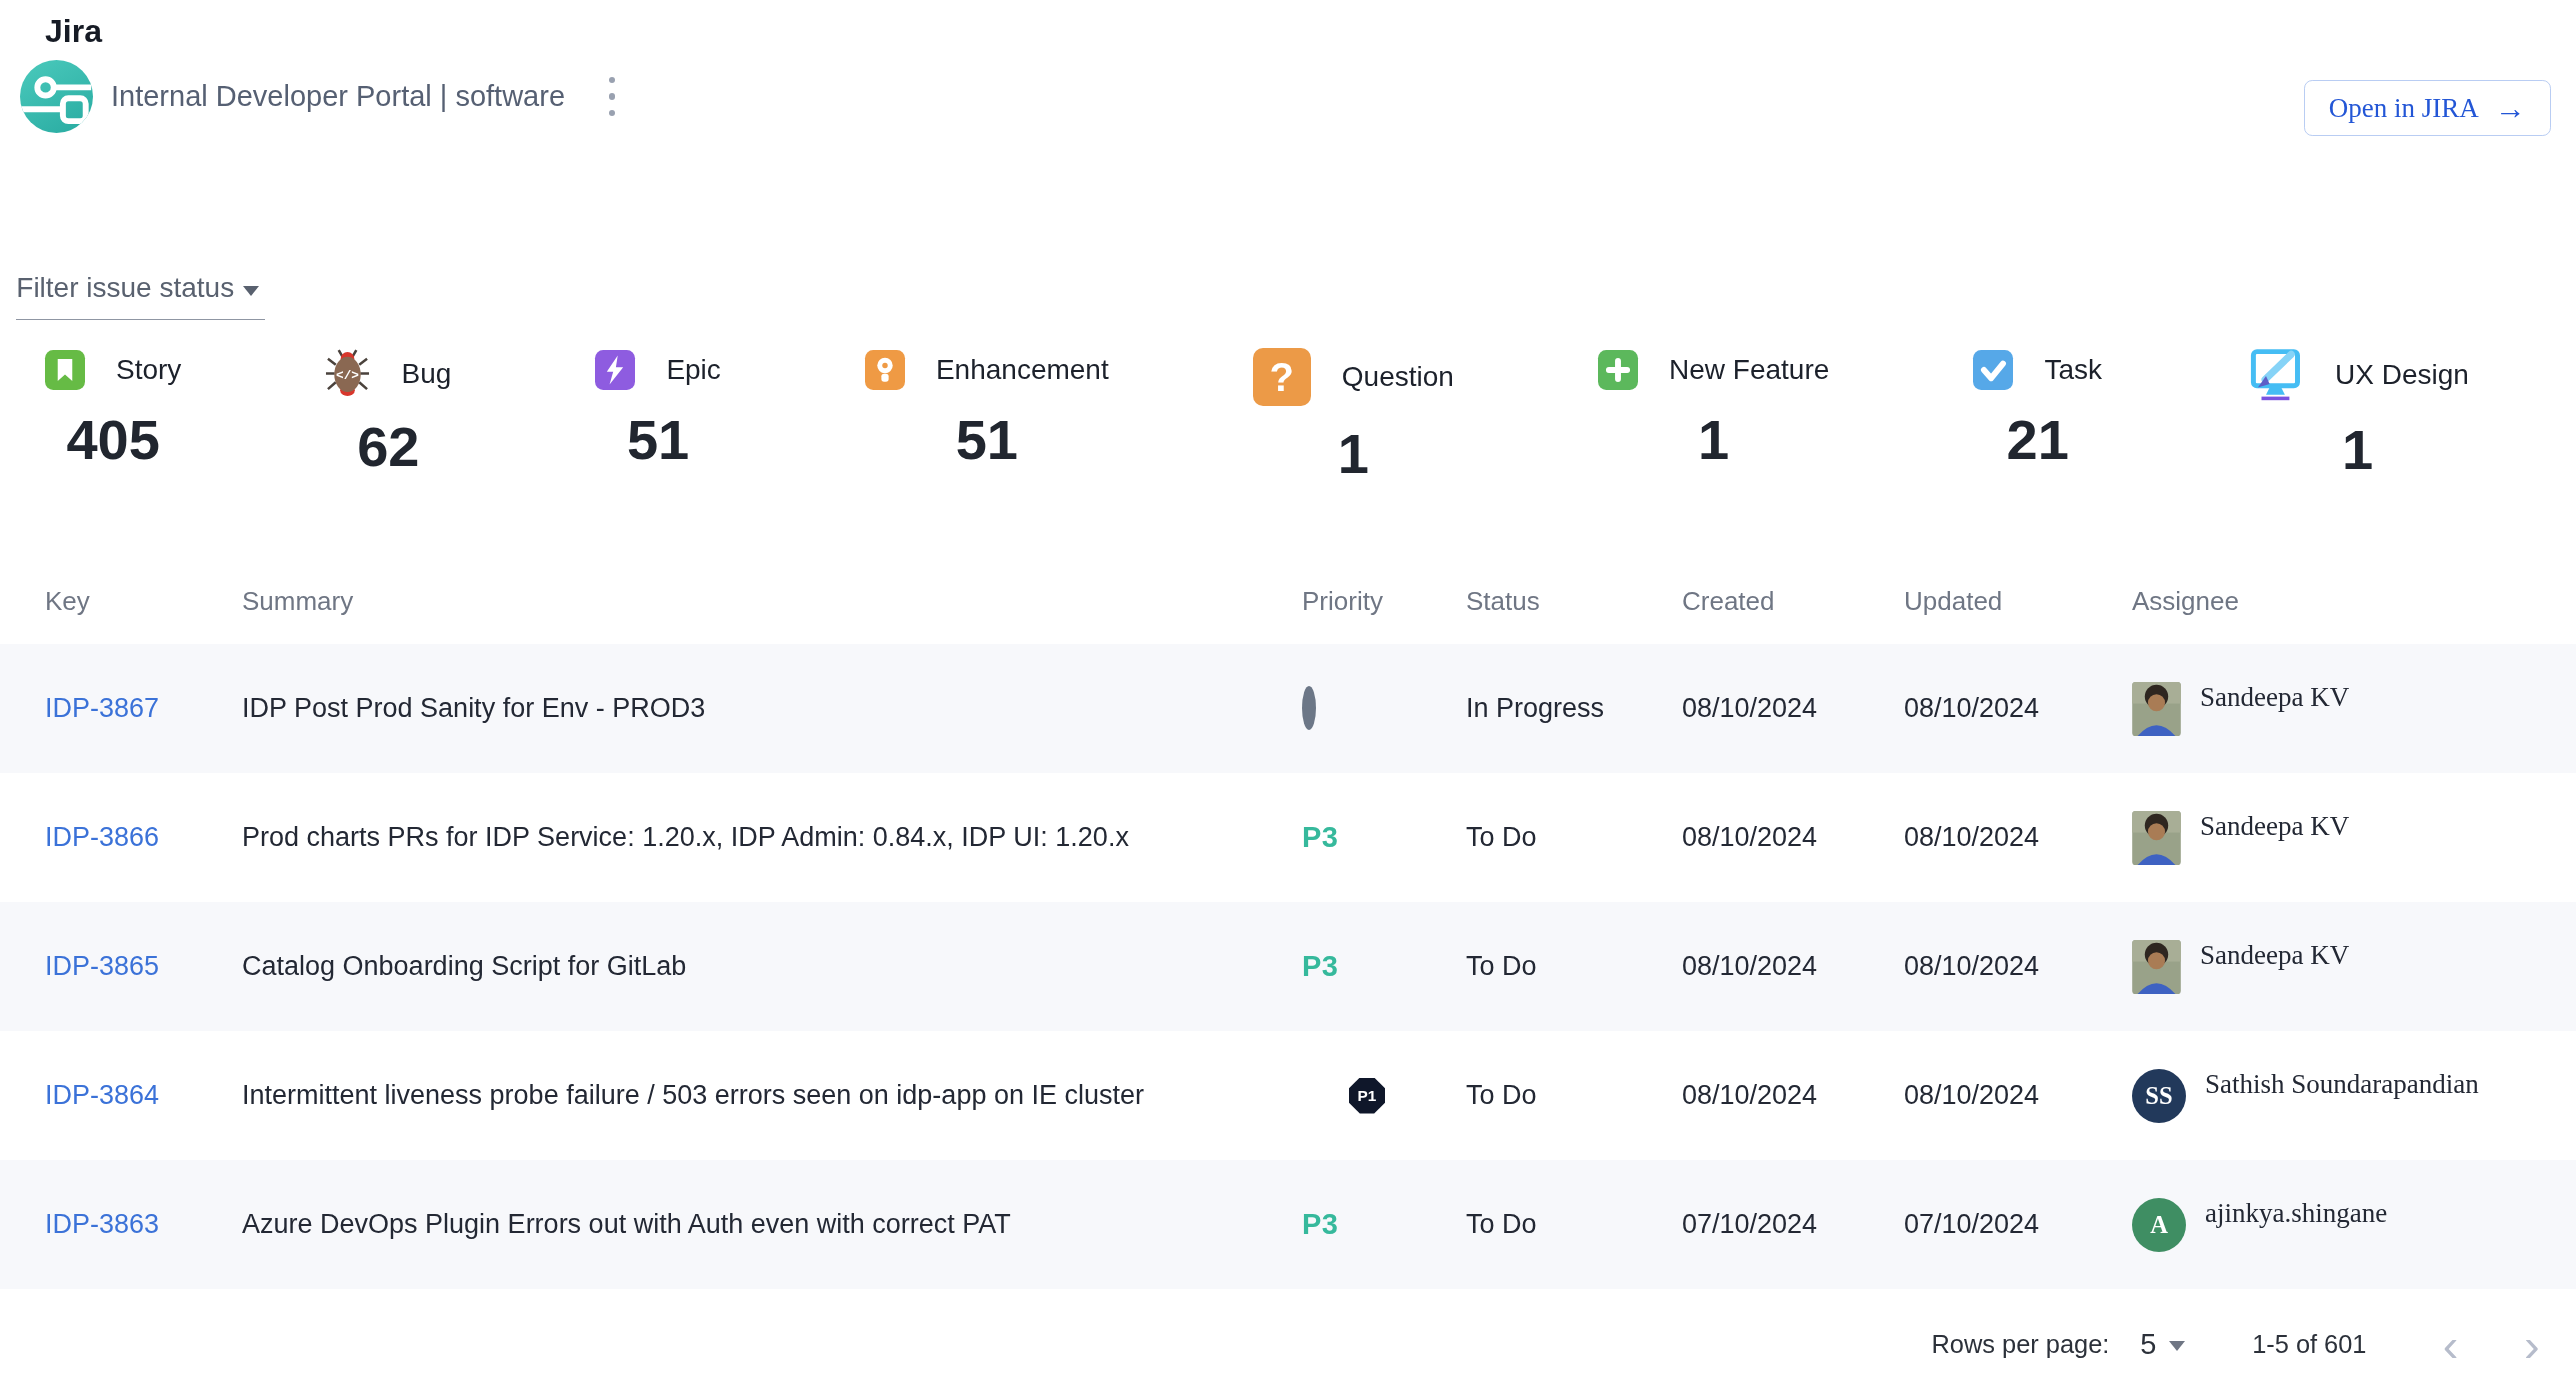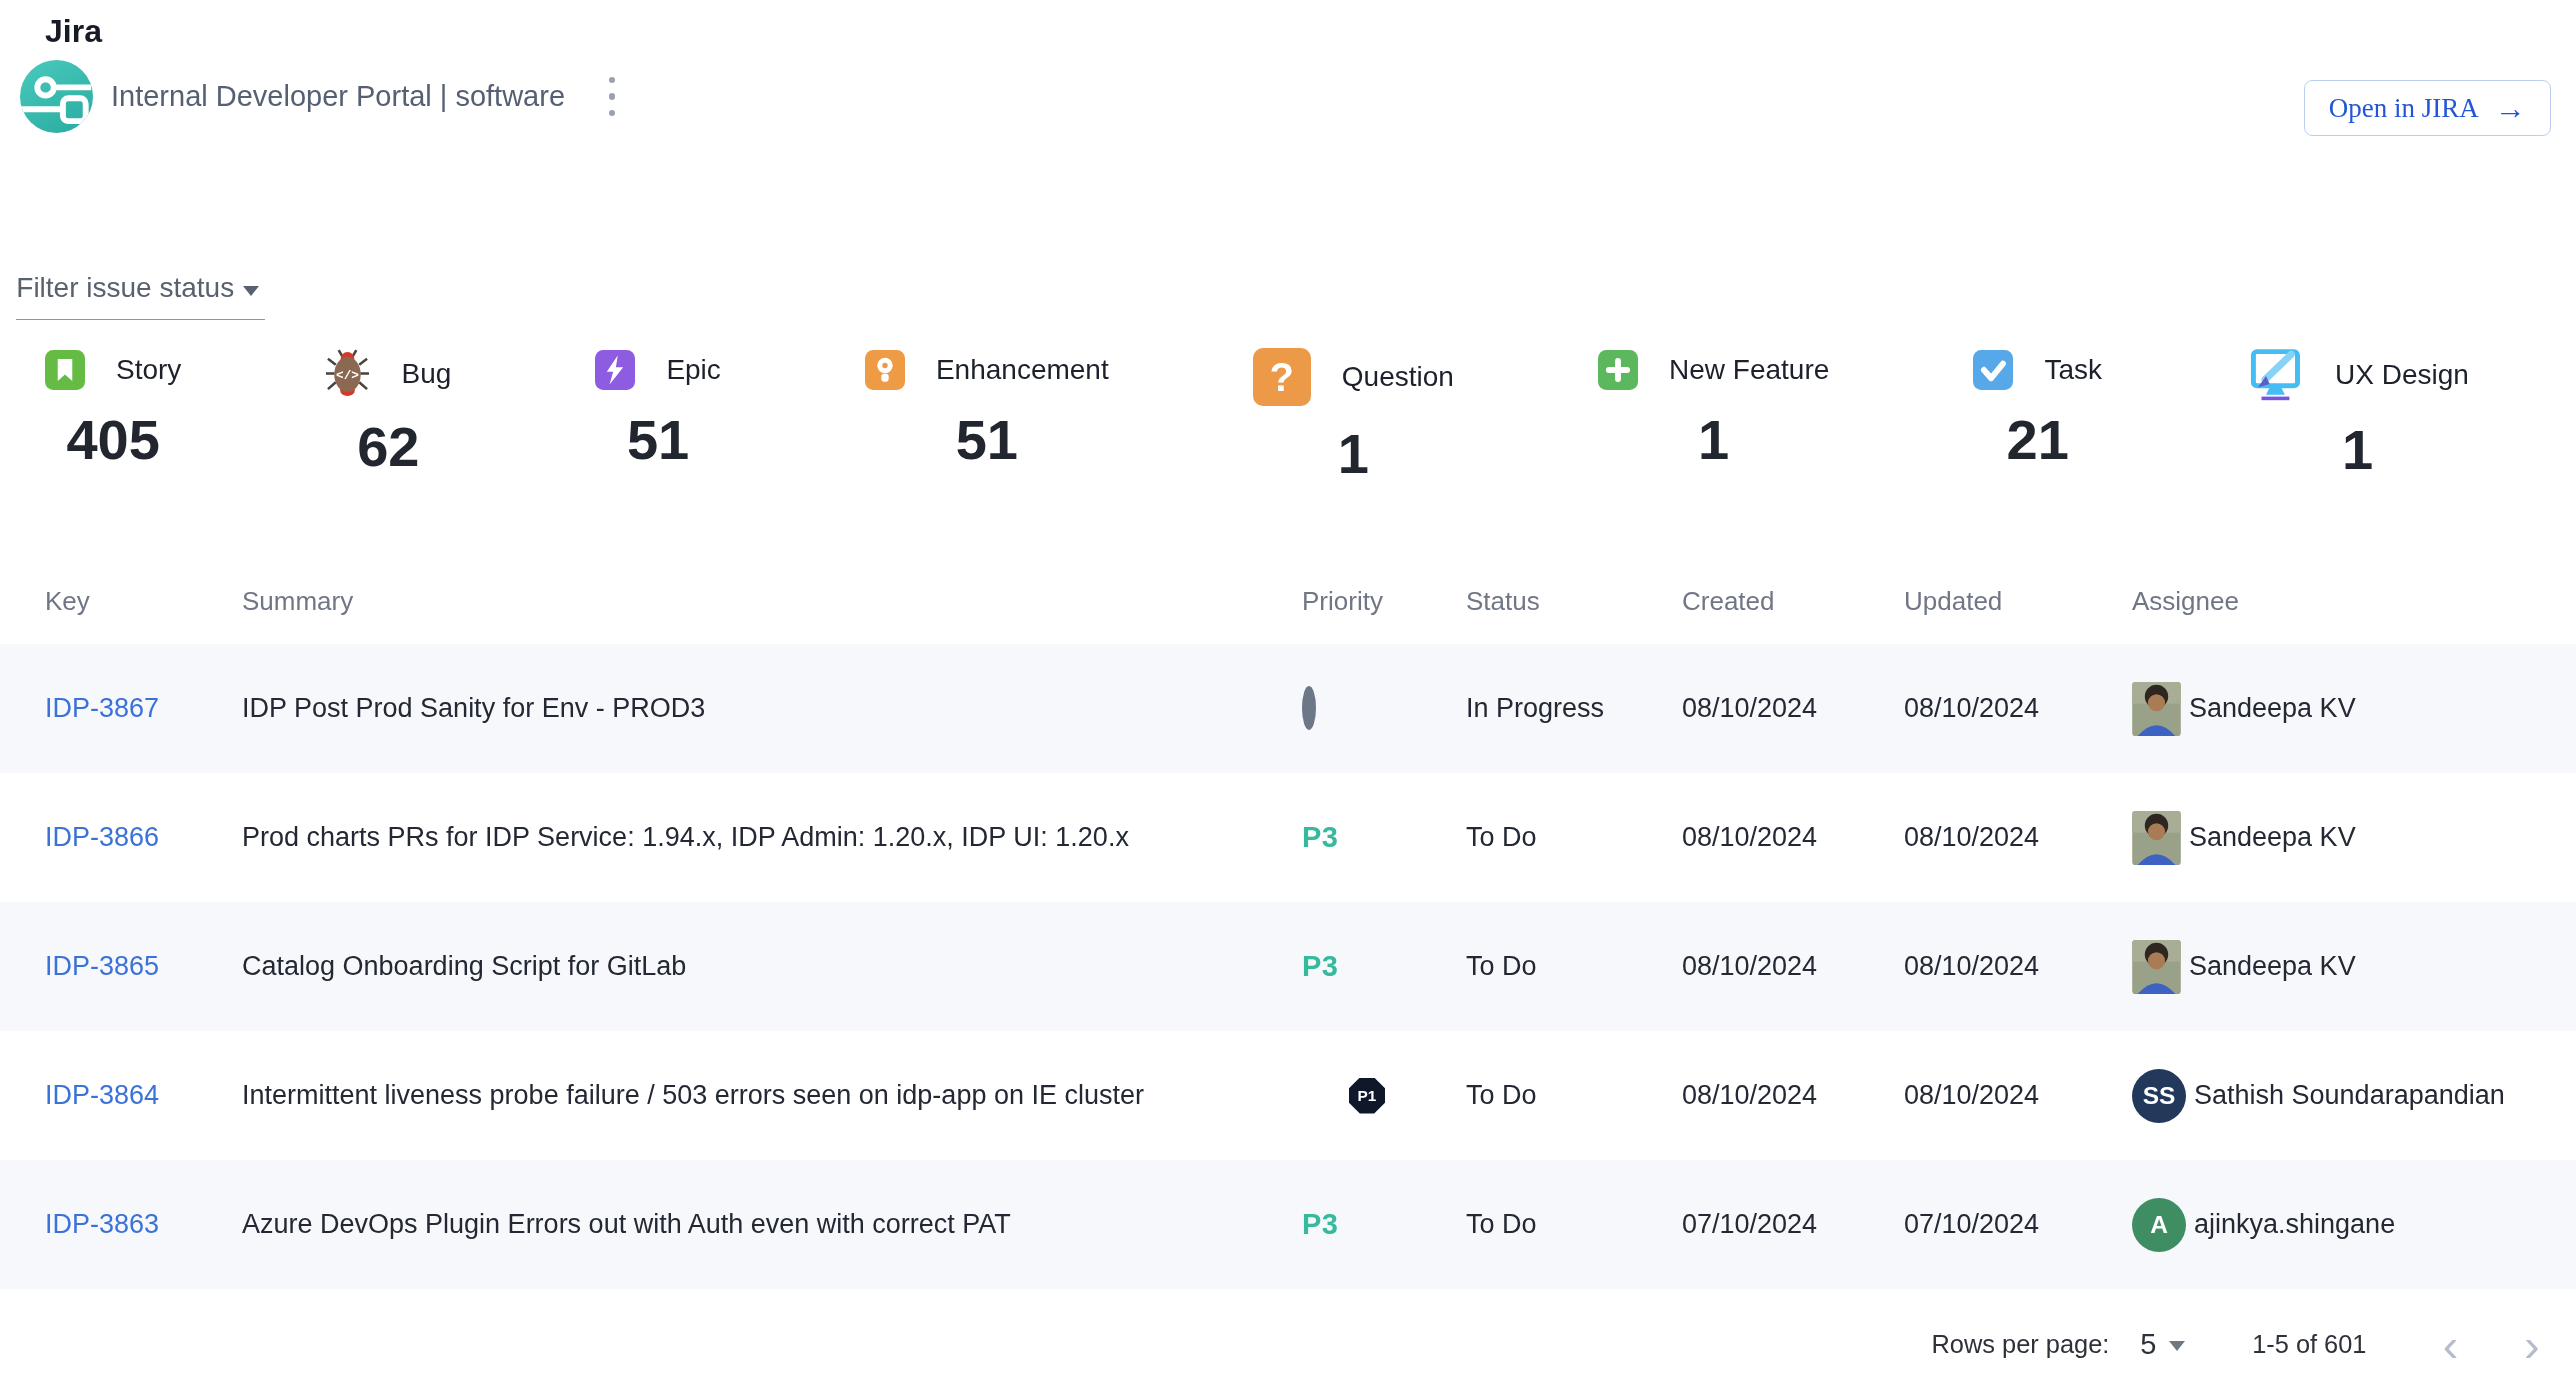--- a/index.html
+++ b/index.html
@@ -66,21 +66,21 @@
   .trow.shaded { background:#f7f8fb; }
   .key-link { color:#3b72d8; text-decoration:none; cursor:pointer; }
   .priority-ring { width:29px; height:29px; box-sizing:border-box; border:7.3px solid #6c7787; border-radius:50%; }
   .p3 { color:#36b99c; font-weight:700; font-size:29px; letter-spacing:0.5px; }
   .p1-badge {
     width:36px; height:36px; background:#0f172a; color:#fff;
     font-size:15.4px; font-weight:700; display:flex; align-items:center; justify-content:center;
     clip-path:polygon(30% 0%,70% 0%,100% 30%,100% 70%,70% 100%,30% 100%,0% 70%,0% 30%);
     margin-left:47px;
   }
-  .assignee-cell { display:flex; align-items:center; gap:8px; }
+  .assignee-cell { display:flex; gap:19px;font-family:Liberation Serif, serif; }
   .avatar-photo { width:49px; height:54px; border-radius:3.6px; overflow:hidden; flex:0 0 auto; }
   .avatar-circle {
     width:54px; height:54px; border-radius:50%; flex:0 0 auto;
     color:#fff; font-size:24.5px; font-weight:700;
     display:flex; align-items:center; justify-content:center;
   }
   .avatar-circle.navy { background:#22395b; }
   .avatar-circle.green { background:#3f8e63; }
 
   
@@ -278,21 +278,21 @@
           <circle cx="27" cy="23" r="9.5" fill="#a97c55"></circle>
           <path d="M6 60 Q27 36 48 60 Z" fill="#3e62c2"></path>
         </svg>
       </span>
       <span>Sandeepa KV</span>
     </span>
   </div>
 
   <div class="grid-cols trow">
     <span><a class="key-link">IDP-3866</a></span>
-    <span>Prod charts PRs for IDP Service: 1.94.x, IDP Admin: 1.20.x, IDP UI: 1.20.x</span>
+    <span>Prod charts PRs for IDP Service: 1.20.x, IDP Admin: 0.84.x, IDP UI: 1.20.x</span>
     <span><span class="p3">P3</span></span>
     <span>To Do</span>
     <span>08/10/2024</span>
     <span>08/10/2024</span>
     <span class="assignee-cell">
       <span class="avatar-photo">
         <svg viewBox="0 0 54 60" width="49" height="54">
           <rect width="54" height="60" fill="#99a289"></rect>
           <rect width="54" height="24" fill="#a8ae96"></rect>
           <circle cx="27" cy="16" r="13" fill="#2e2620"></circle>

